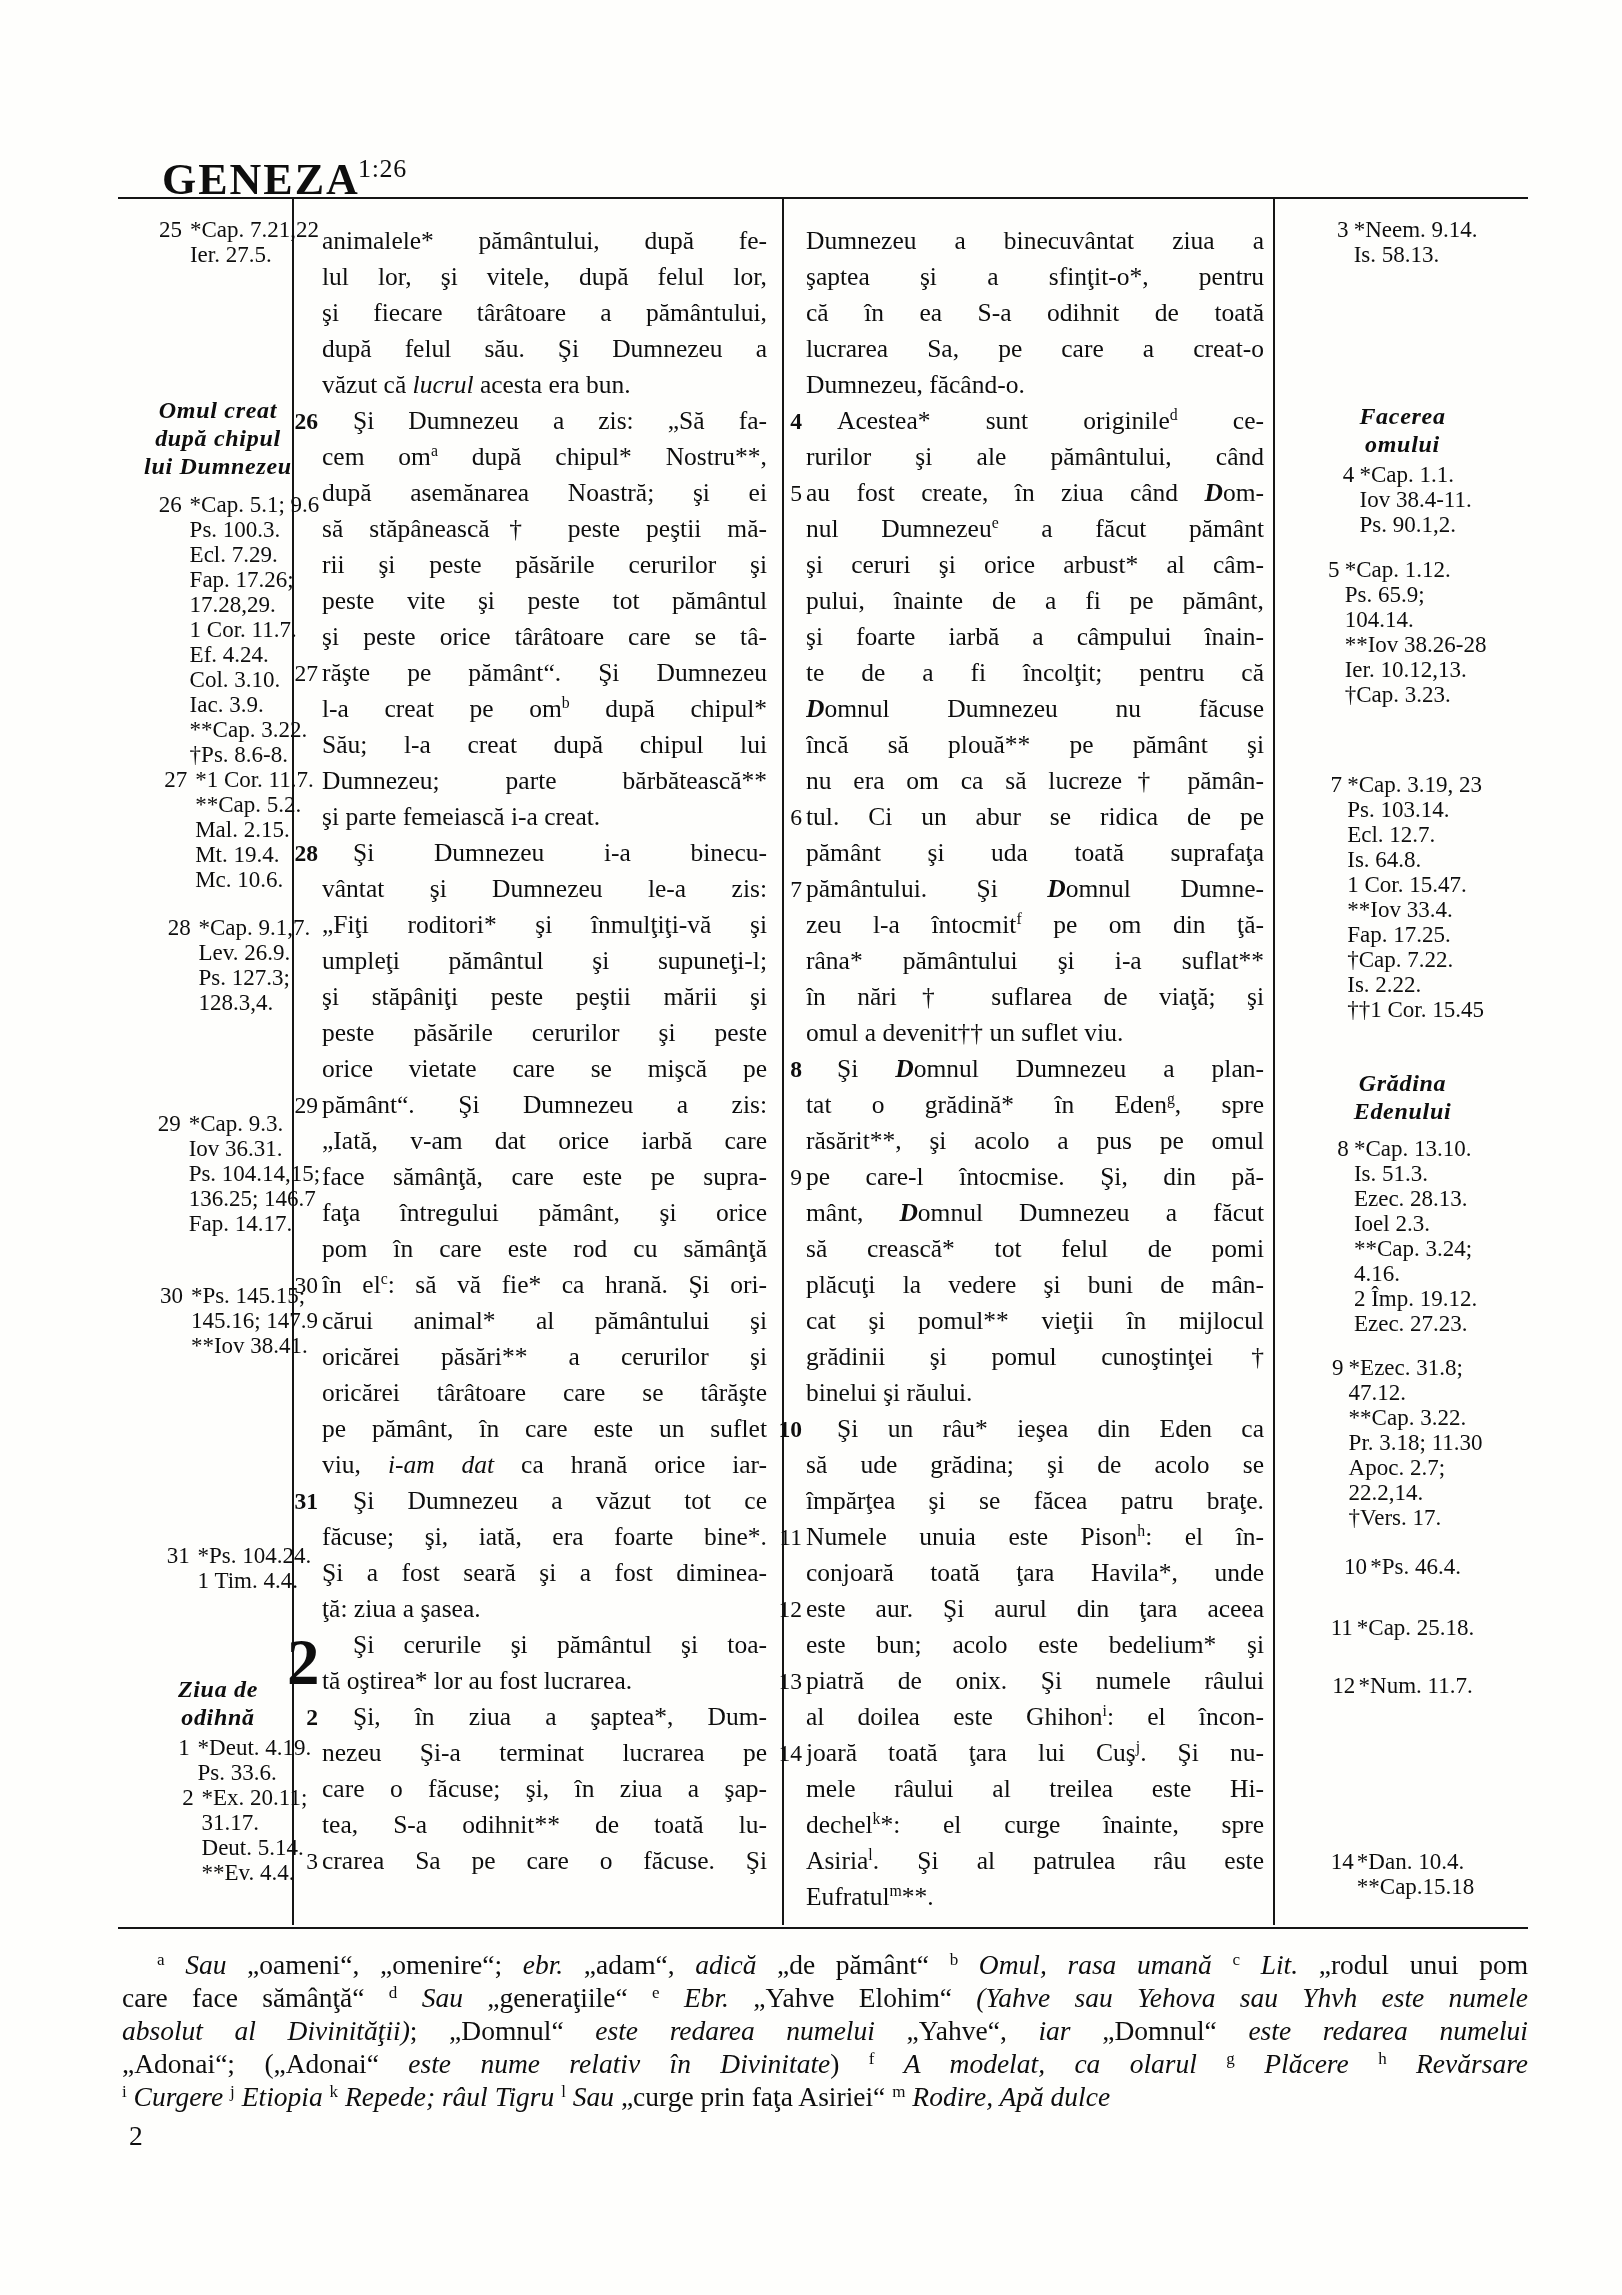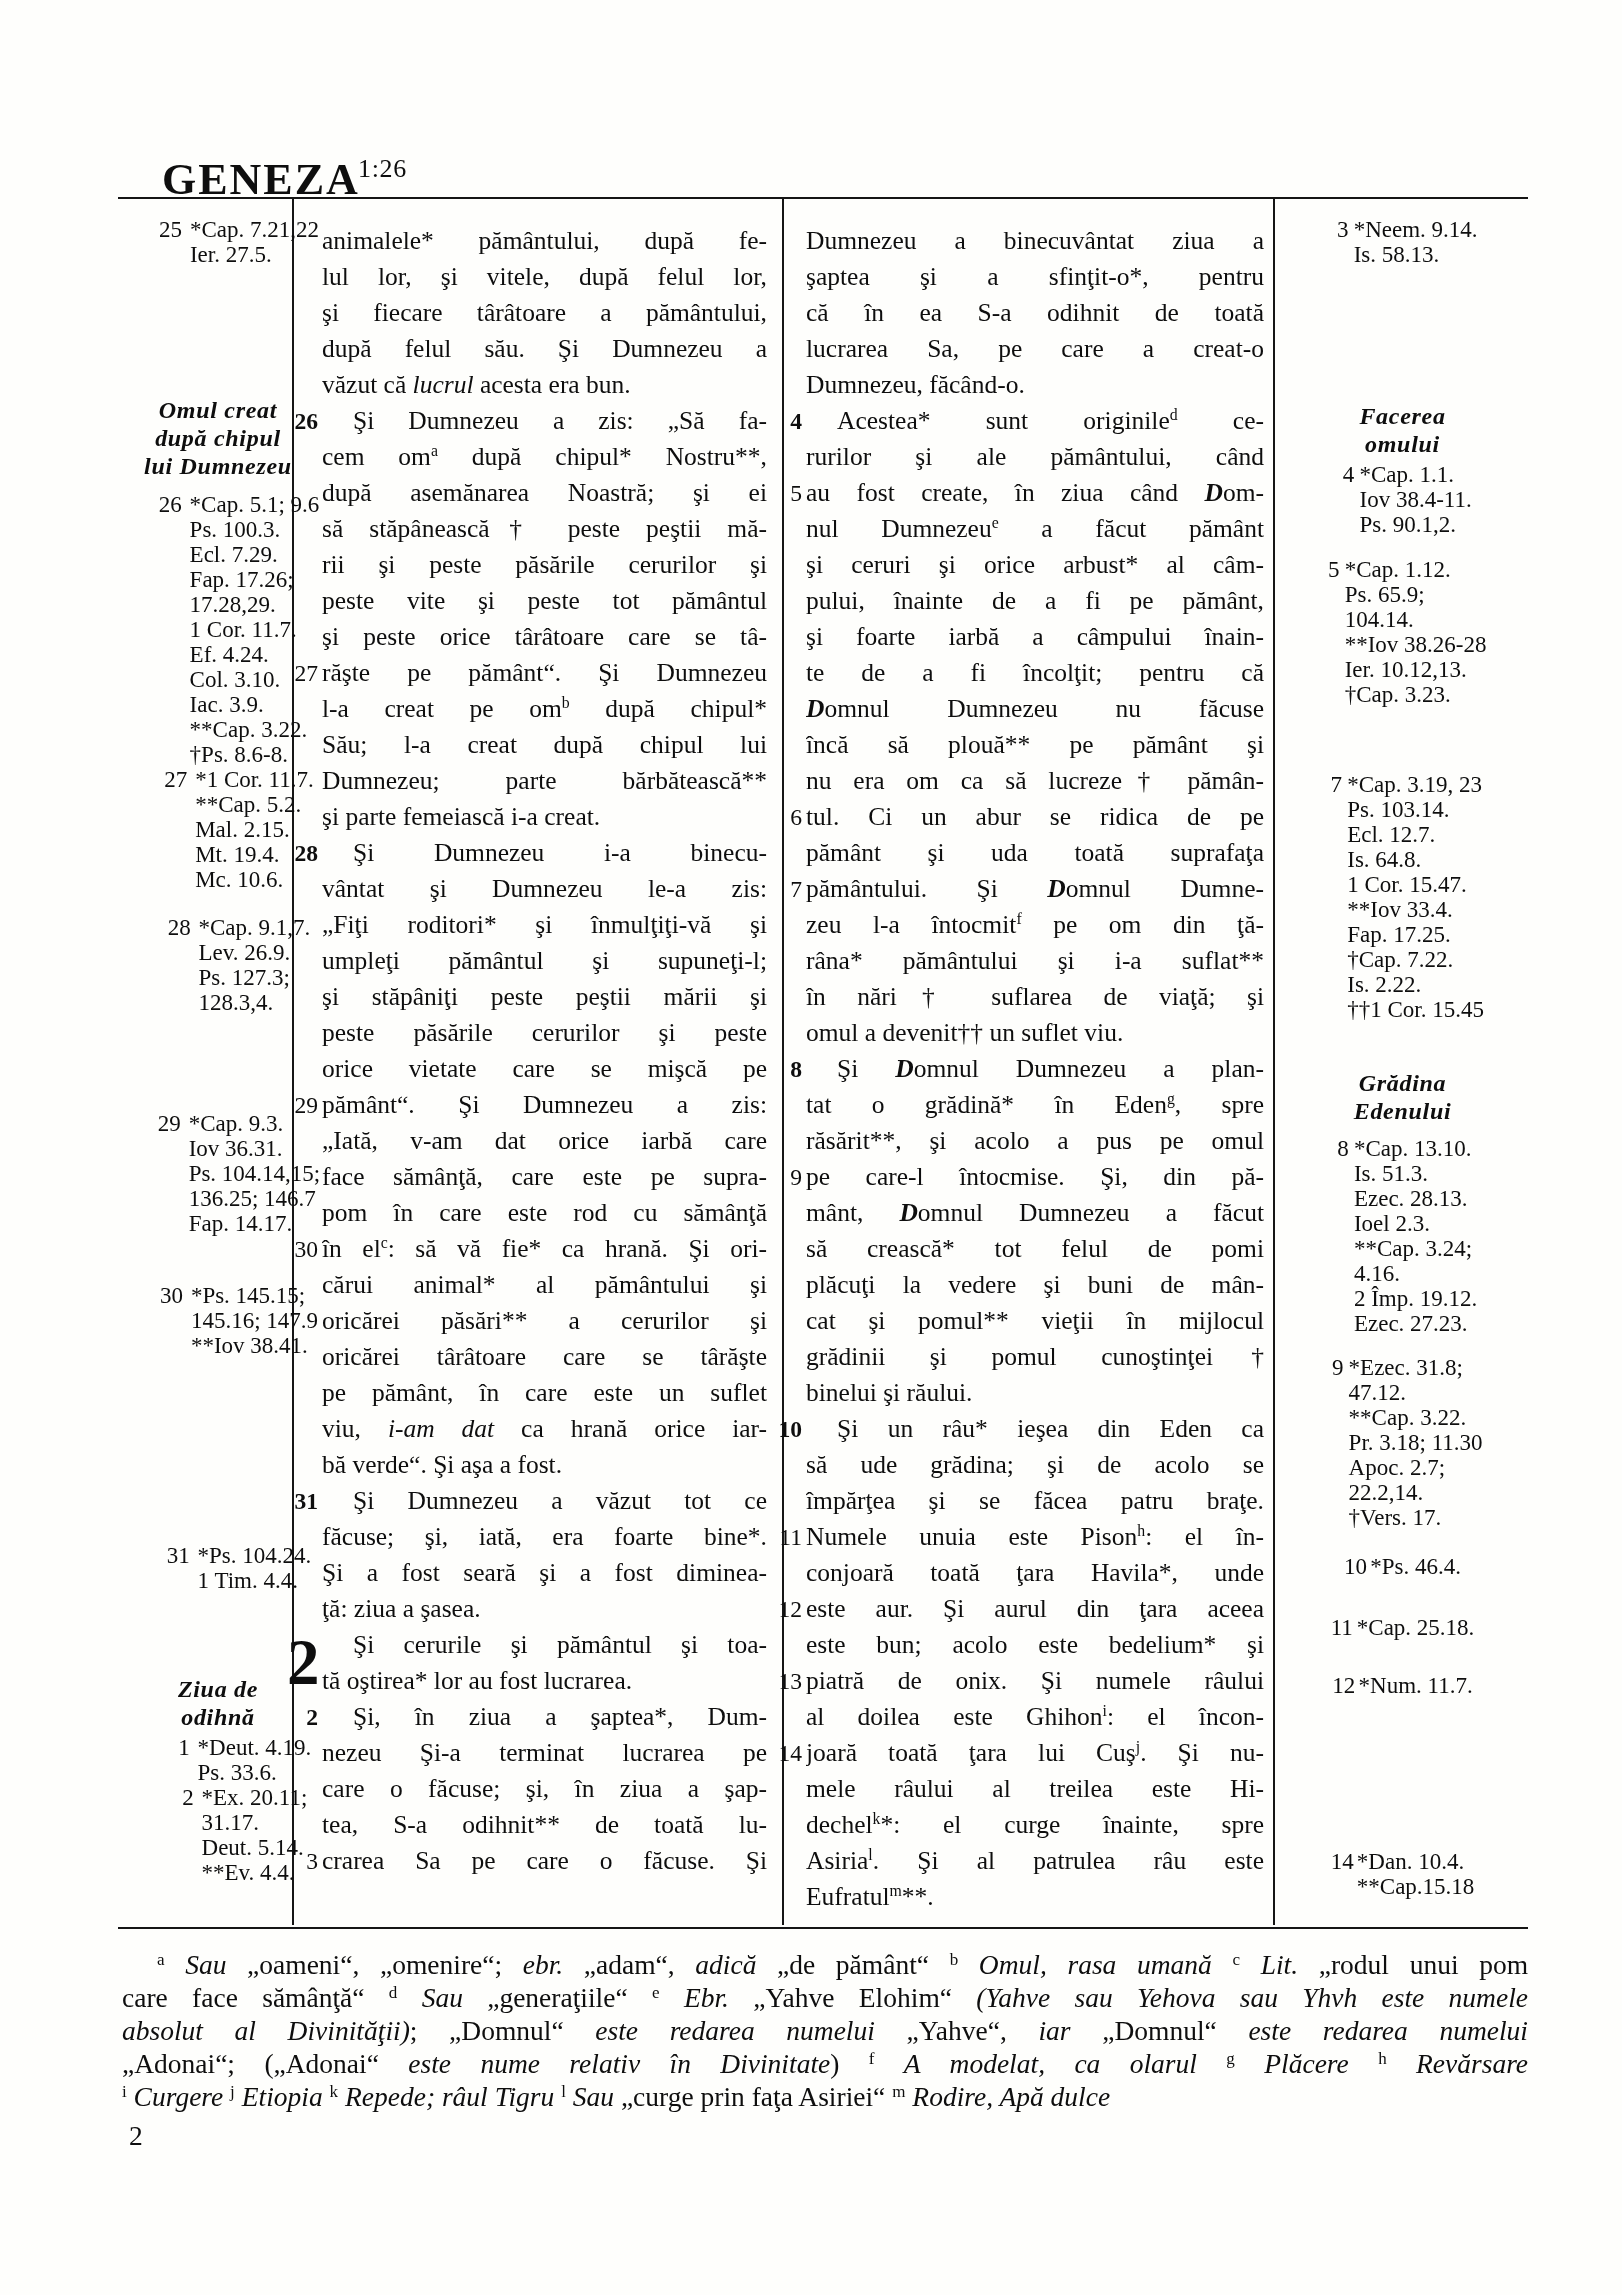--- a/index.html
+++ b/index.html
@@ -197,31 +197,31 @@
         <div class="vline">umpleţi pământul şi supuneţi-l;</div>
         <div class="vline">şi stăpâniţi peste peştii mării şi</div>
         <div class="vline">peste păsările cerurilor şi peste</div>
         <div class="vline">orice vietate care se mişcă pe</div>
       </div>
       <div class="verse">
         <span class="v-num">29</span>
         <div class="vline">pământ“. Şi Dumnezeu a zis:</div>
         <div class="vline">„Iată, v-am dat orice iarbă care</div>
         <div class="vline">face sămânţă, care este pe supra-</div>
+        <div class="vline">faţa întregului pământ, şi orice</div>
         <div class="vline">pom în care este rod cu sămânţă</div>
       </div>
       <div class="verse">
         <span class="v-num">30</span>
         <div class="vline">în el<sup>c</sup>: să vă fie* ca hrană. Şi ori-</div>
         <div class="vline">cărui animal* al pământului şi</div>
         <div class="vline">oricărei păsări** a cerurilor şi</div>
         <div class="vline">oricărei târâtoare care se târăşte</div>
         <div class="vline">pe pământ, în care este un suflet</div>
         <div class="vline">viu, <i>i-am dat</i> ca hrană orice iar-</div>
-        <div class="vline lastline">bă verde“. Şi aşa a fost.</div>
       </div>
       <div class="verse">
         <span class="v-num bold">31</span>
         <div class="vline indent">Şi Dumnezeu a văzut tot ce</div>
         <div class="vline">făcuse; şi, iată, era foarte bine*.</div>
         <div class="vline">Şi a fost seară şi a fost diminea-</div>
         <div class="vline lastline">ţă: ziua a şasea.</div>
       </div>
       <div class="verse">
         <span class="chap-num">2</span>

